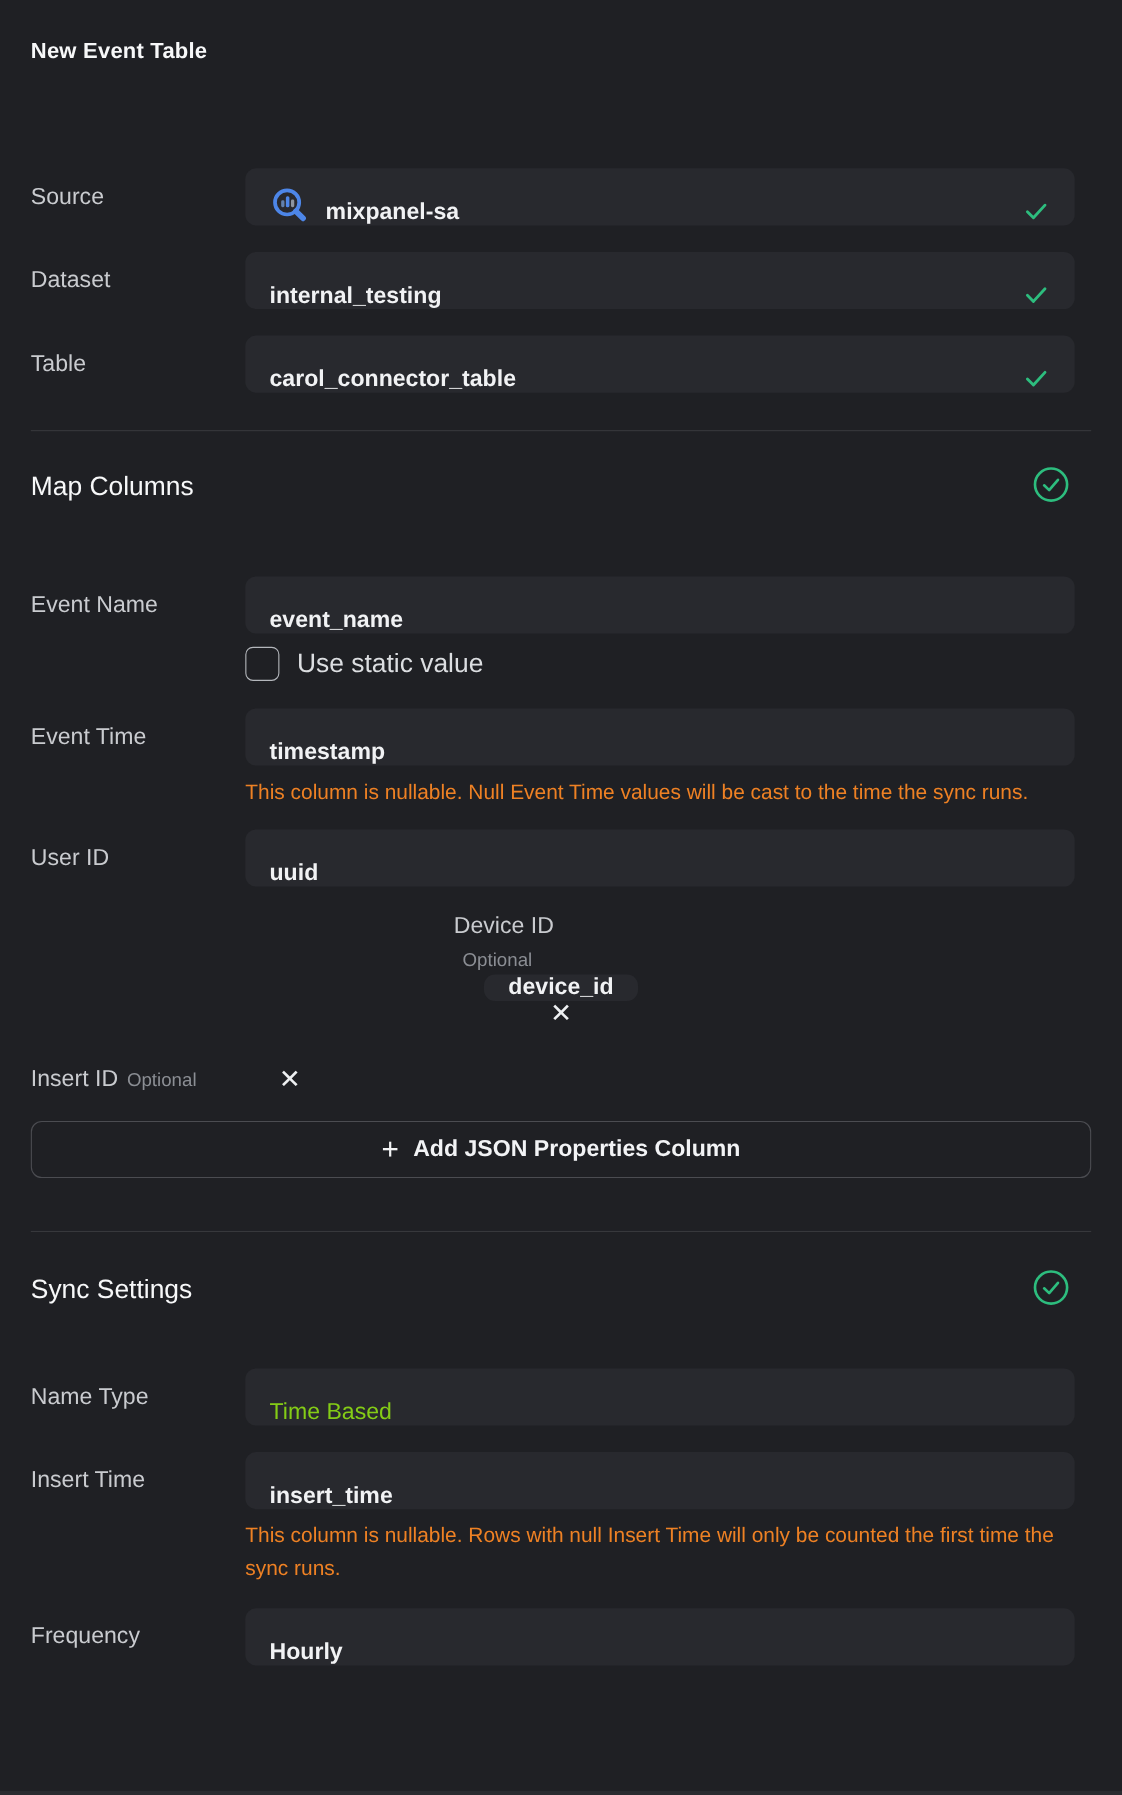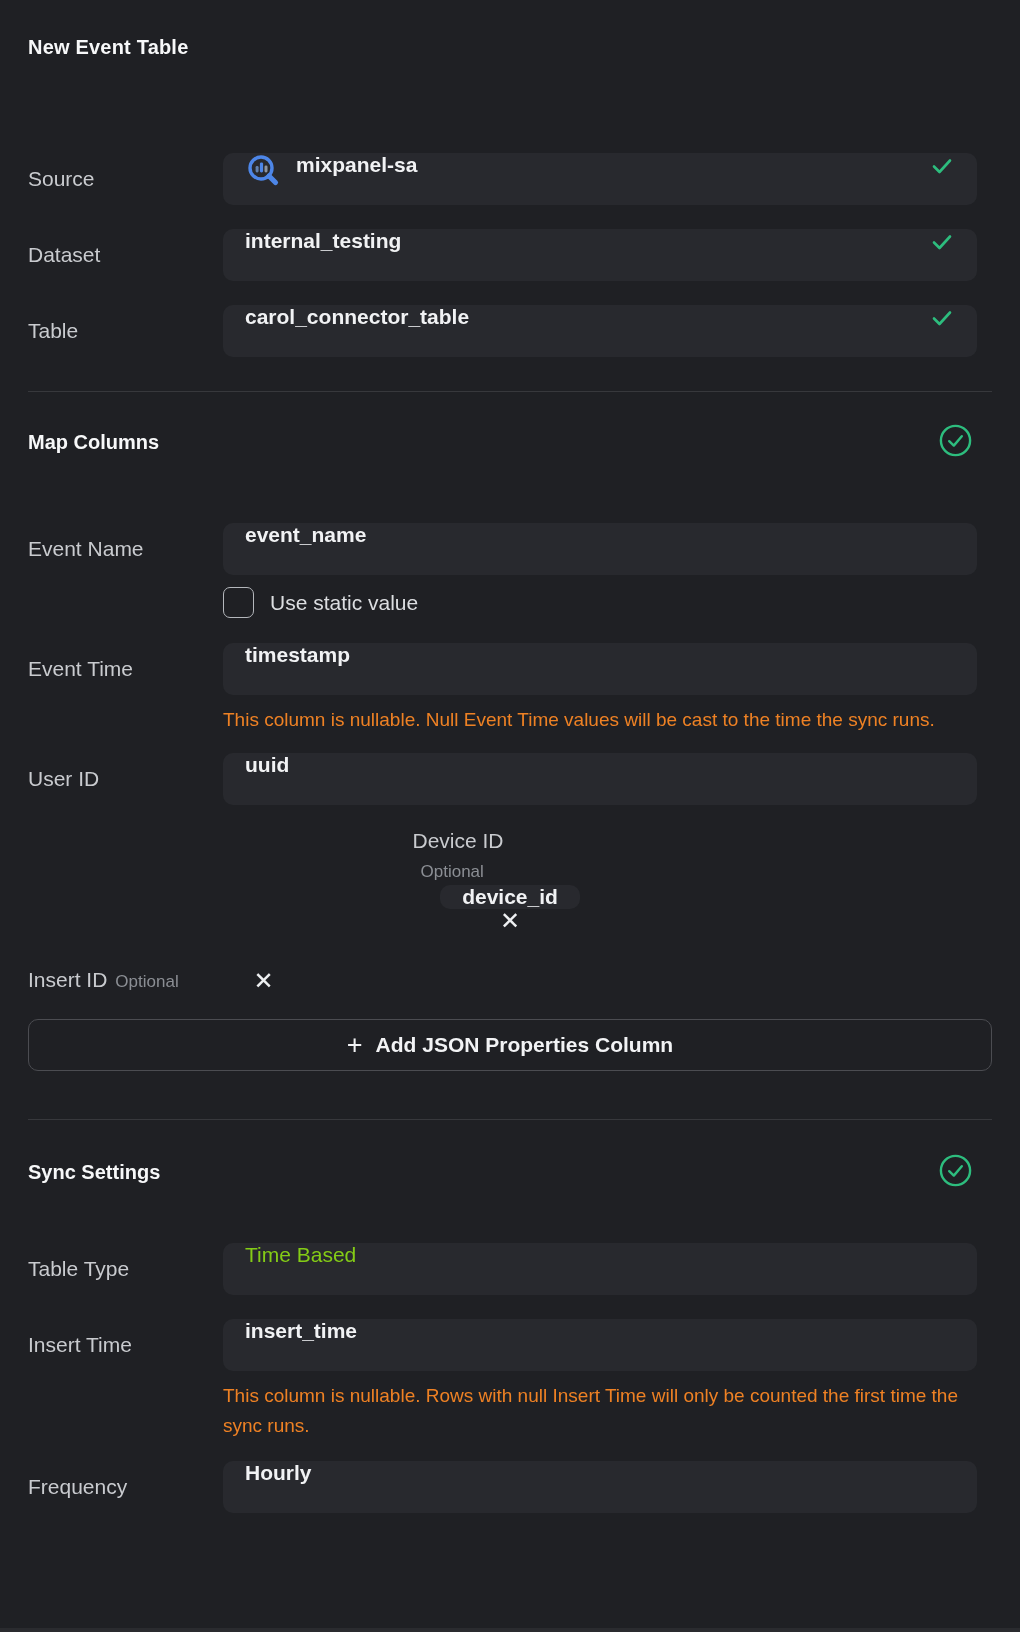--- a/index.html
+++ b/index.html
@@ -26,49 +26,49 @@
     font-size:21px; color:#c9cbcf; line-height:26px;
   }
   .label-col .optional-below {
     display:block; font-size:17px; color:#8b8e94; margin-top:5px; padding-left:8px;
   }
   .label-col .optional-inline {
     font-size:17px; color:#8b8e94; margin-left:8px;
   }
   .input {
     flex:1; height:52px; background:#28292e; border-radius:10px;
-    display:flex; align-items:flex-start; padding:0 22px;
+    display:flex; align-items:flex-end; padding:0 22px;
     font-size:21px; font-weight:600; color:#f1f2f4;
   }
   .input .check { margin-left:auto; flex-shrink:0; display:flex; }
   .input.disabled { color:#84cc16; font-weight:400; }
   .src-icon { margin-right:15px; display:flex; flex-shrink:0; }
   .remove-btn {
     width:81px; flex-shrink:0; background:none; border:none; cursor:pointer;
     color:#eef0f2; font-size:24px; font-weight:400; line-height:1;
     display:flex; align-items:center; justify-content:center;
   }
   .divider { height:1px; background:#37383c; }
   .divider.d1 { margin-top:34px; }
   .divider.d2 { margin-top:48px; }
   .section-head {
     display:flex; align-items:center; justify-content:space-between;
     margin:32px 20px 62px 0;
   }
   .section-head.sync { margin-top:34px; margin-bottom:52px; }
-  .section-title { font-size:20px; font-weight:700; color:#f7f8f9; }
+  .section-title { font-size:24px; font-weight:400; color:#f7f8f9; }
   .checkbox-row {
     display:flex; align-items:center;
     margin:-6px 0 25px 195px; height:31px;
   }
   .checkbox {
     width:31px; height:31px; border:1.5px solid #b4b7bc; border-radius:7px;
     background:transparent; cursor:pointer; flex-shrink:0;
   }
-  .checkbox-label { margin-left:16px; font-size:21px; color:#dcdee1; }
+  .checkbox-label { margin-left:16px; font-size:24px; color:#dcdee1; }
   .warning {
     margin:-14px 15px 18px 195px;
     font-size:19px; line-height:30px; color:#ee8124;
   }
   .warning.w2 { margin-bottom:20px; }
   .row-tight { margin-bottom:0; }
   .row-gap-lg { margin-bottom:34px;flex-direction:column; }
   .row-evname { margin-bottom:18px; }
   .add-btn {
     width:100%; height:52px; background:transparent;
@@ -200,21 +200,21 @@
   <div class="section-title">Sync Settings</div>
   <span>
     <svg width="33" height="33" viewBox="0 0 33 33">
       <circle cx="16.5" cy="16.5" r="14.6" fill="none" stroke="#2dbd7e" stroke-width="2.4"></circle>
       <path d="M10.2 17.2 L14.8 21.6 L22.8 12.2" fill="none" stroke="#2dbd7e" stroke-width="2.4" stroke-linecap="round" stroke-linejoin="round"></path>
     </svg>
   </span>
 </div>
 
 <div class="field-row">
-  <div class="label-col">Table Type</div>
+  <div class="label-col">Name Type</div>
   <div class="input disabled">
     <span>Time Based</span>
   </div>
 </div>
 
 <div class="field-row row-tight">
   <div class="label-col">Insert Time</div>
   <div class="input">
     <span>insert_time</span>
   </div>

